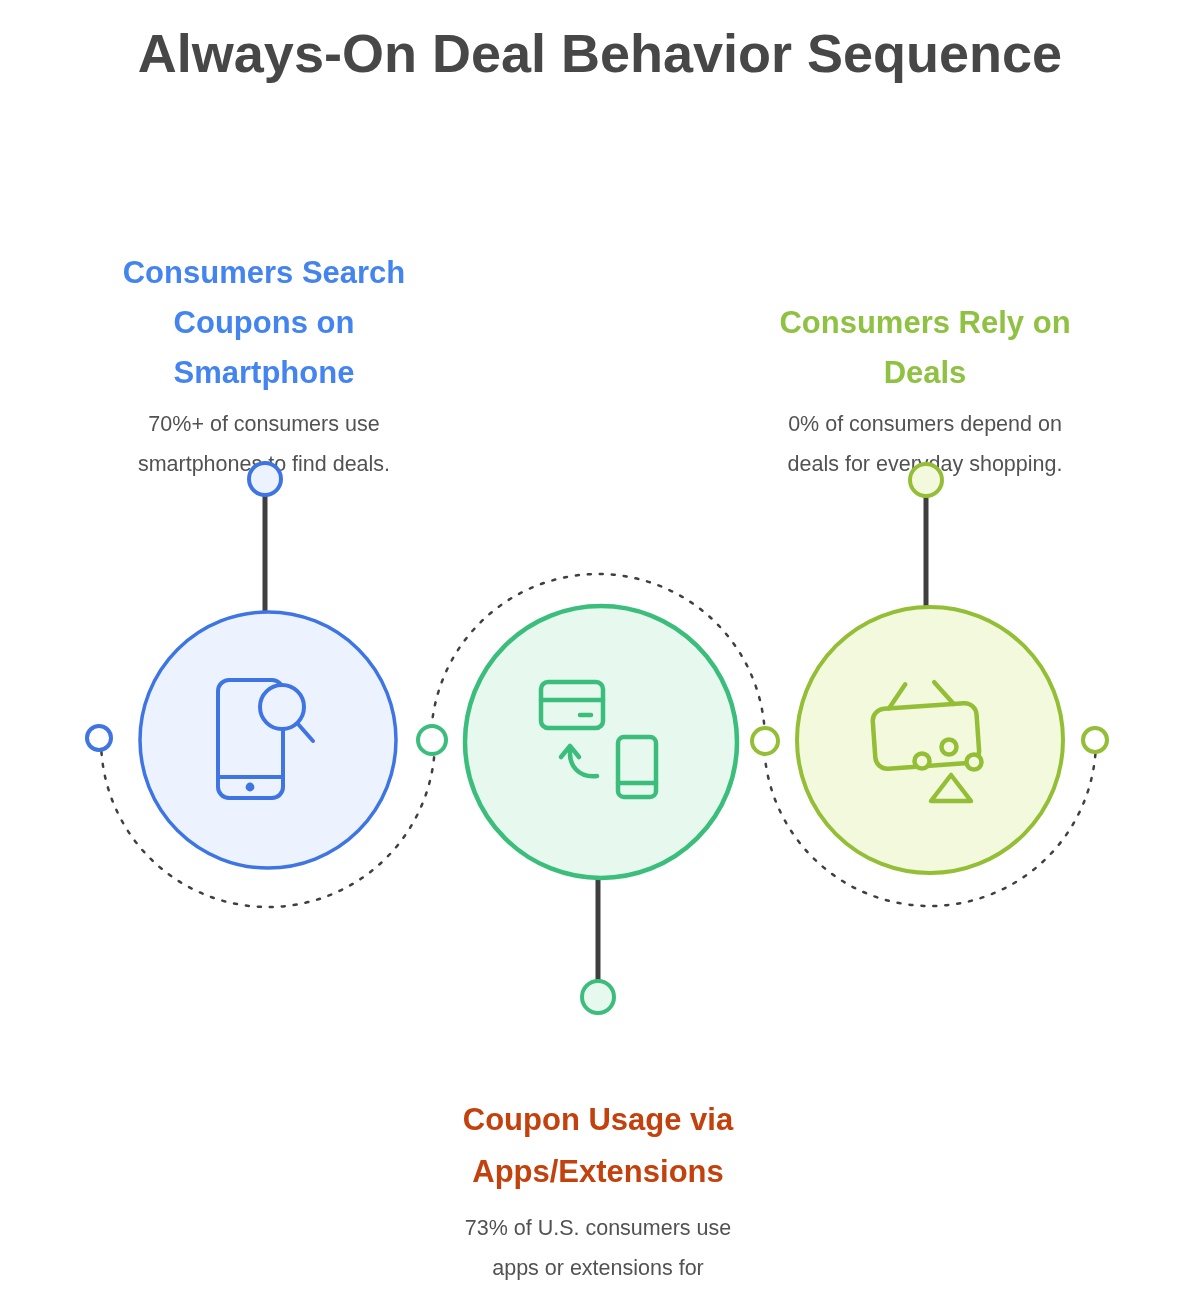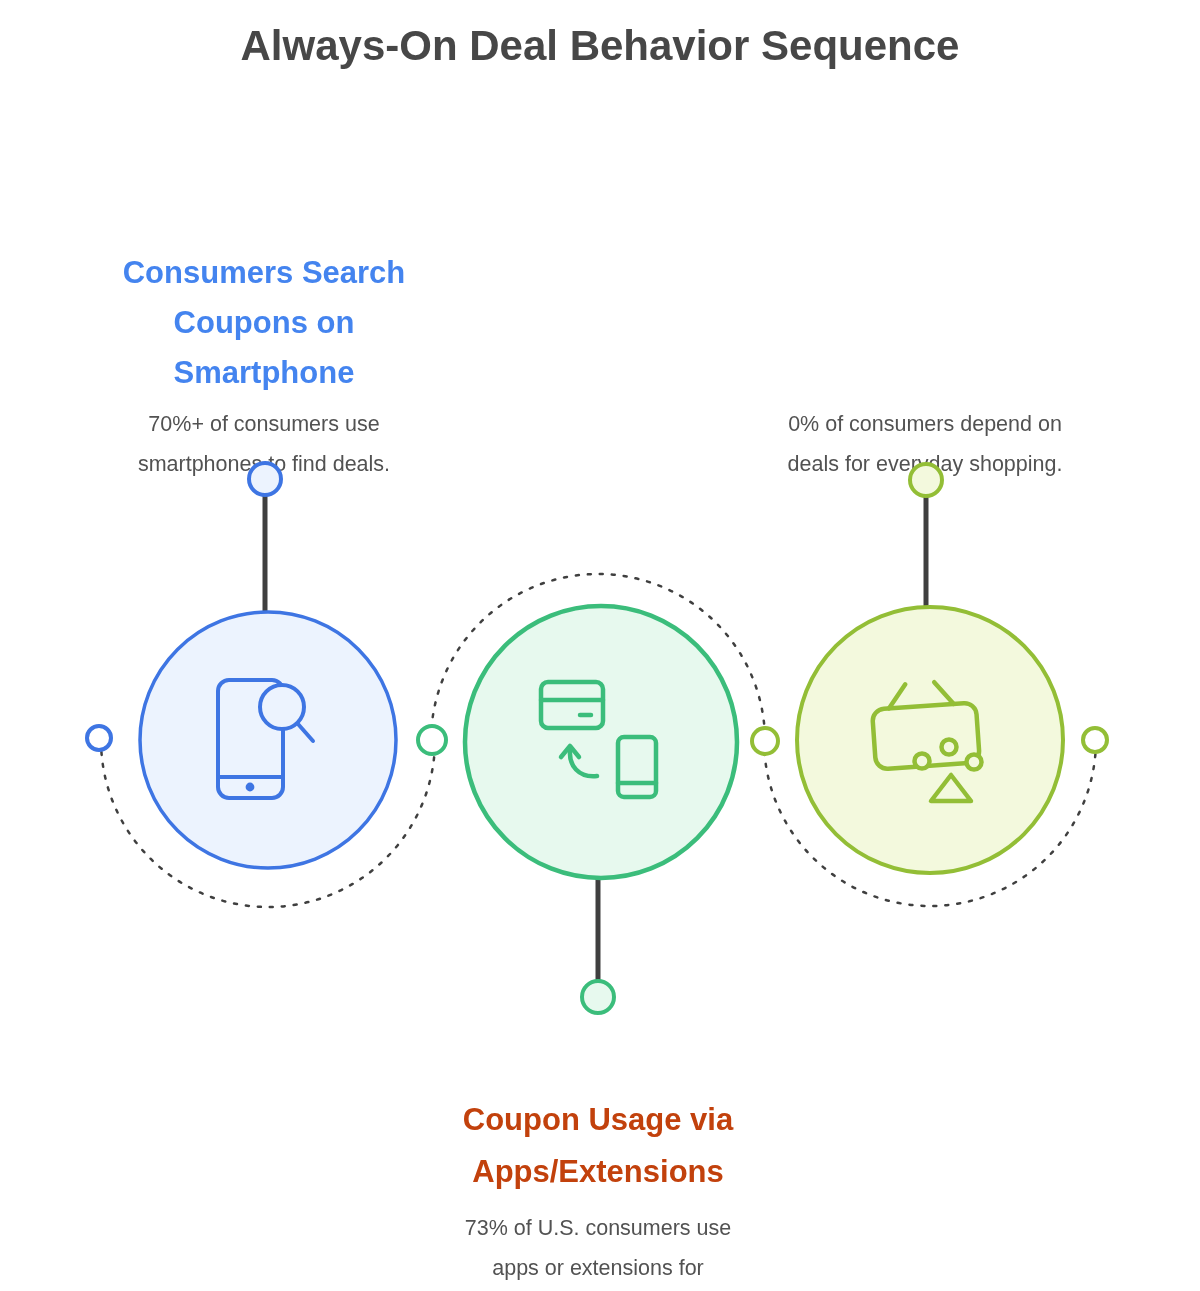--- a/index.html
+++ b/index.html
@@ -6,21 +6,21 @@
   .canvas{
     position:relative;
     width:1200px;height:1291px;
     background:#ffffff;
     font-family:"Liberation Sans", sans-serif;
     overflow:hidden;
   }
   .page-title{
     position:absolute;left:0;top:22px;width:1200px;
     text-align:center;
-    font-size:42px;font-weight:700;color:#474747;
+    font-size:54px;font-weight:700;color:#474747;
     letter-spacing:0px;margin:0;
   }
   .txt{position:absolute;text-align:center;white-space:pre-line;margin-top:48px;}
   .heading{font-weight:700;}
   .desc{font-weight:500;color:#525252;font-size:21.5px;line-height:40px;}
   .h-step1{left:64px;top:200px;width:400px;font-size:31px;line-height:50px;color:#4484ef;}
   .d-step1{left:64px;top:356px;width:400px;}
   .h-step2{left:398px;top:1046px;width:400px;font-size:31px;line-height:52px;color:#c2410c;}
   .d-step2{left:398px;top:1160px;width:400px;}
   .h-step3{left:725px;top:250px;width:400px;font-size:31px;line-height:50px;color:#8fc143;}
@@ -33,20 +33,22 @@
 <div class="canvas">
 
   <h1 class="page-title">Always-On Deal Behavior Sequence</h1>
 
   <div class="txt heading h-step1">Consumers Search
 Coupons on
 Smartphone</div>
   <div class="txt desc d-step1">70%+ of consumers use
 smartphones to find deals.</div>
 
+  <div class="txt heading h-step3">Consumers Rely on
+Deals</div>
   <div class="txt desc d-step3">0% of consumers depend on
 deals for everyday shopping.</div>
 
   <div class="txt heading h-step2">Coupon Usage via
 Apps/Extensions</div>
   <div class="txt desc d-step2">73% of U.S. consumers use
 apps or extensions for
 coupons.</div>
 
   <svg class="graphics" width="1200" height="1291" viewBox="0 0 1200 1291">

